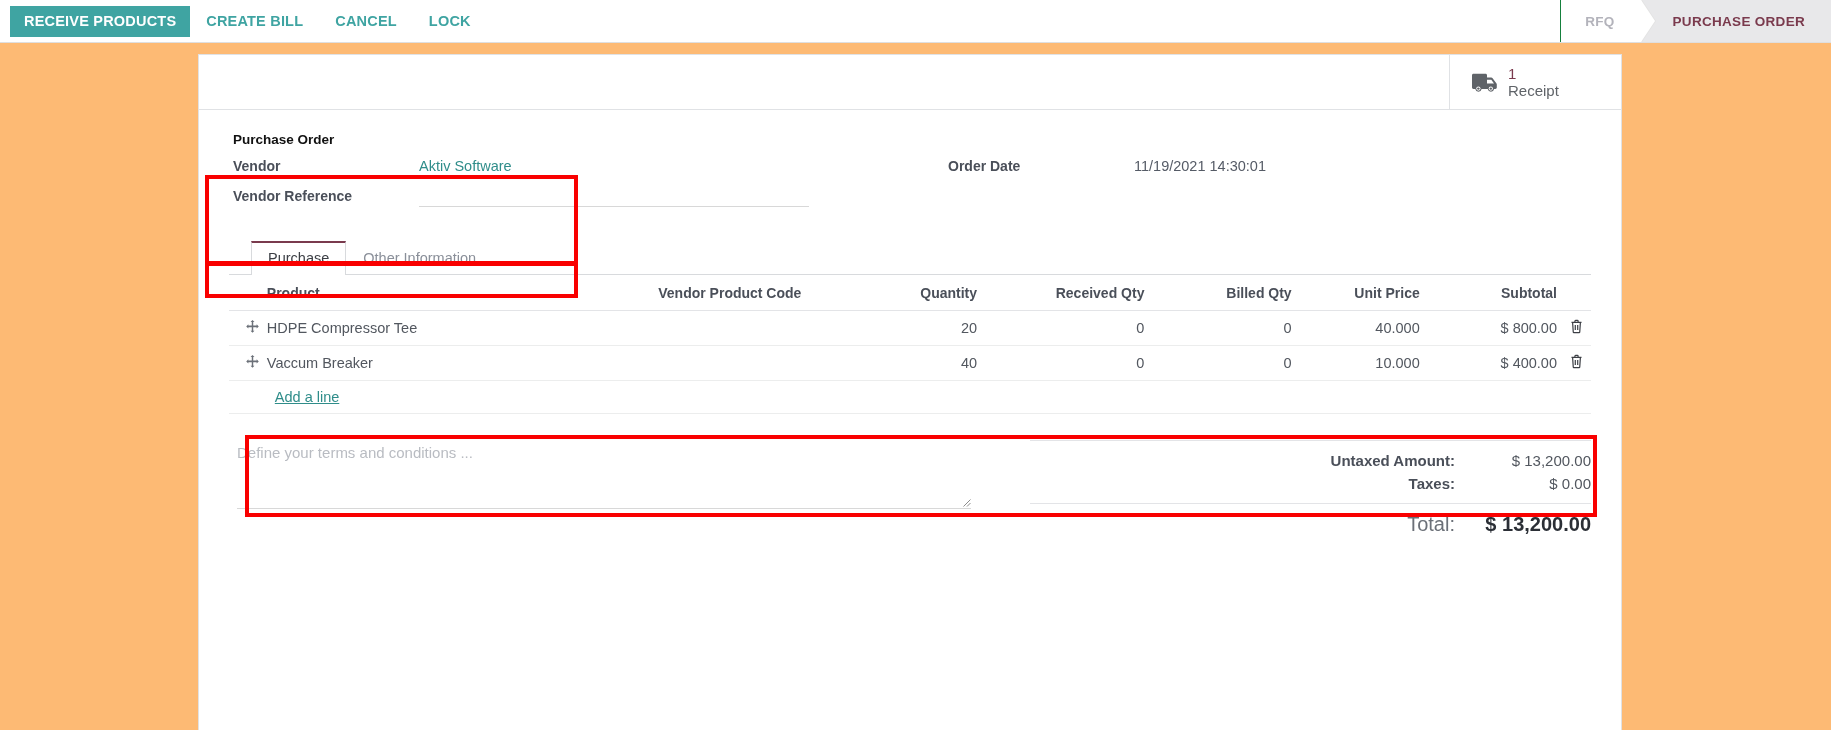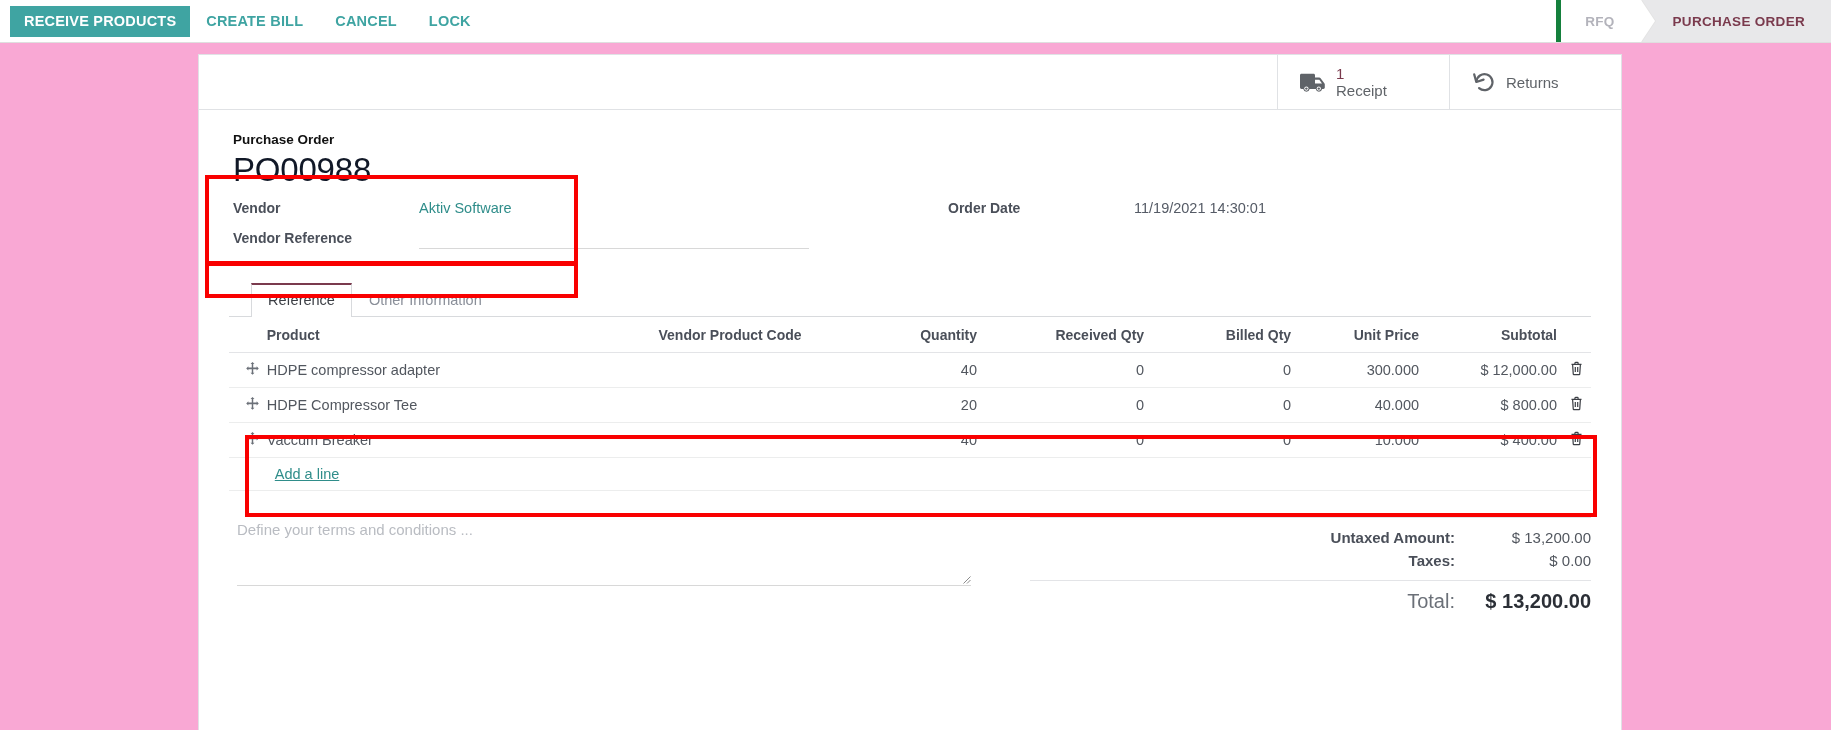--- a/index.html
+++ b/index.html
@@ -7,21 +7,21 @@
     margin: 0; padding: 0;
     width: 1831px; height: 730px;
     background: #ffffff;
     font-family: "Liberation Sans", sans-serif;
     -webkit-font-smoothing: antialiased;
   }
   #app {
     position: relative;
     width: 1831px; height: 730px;
     overflow: hidden;
-    background: #f9a8d4;
+    background: #fdba74;
   }
 
   
   .control-panel {
     position: absolute; left: 0; top: 0;
     width: 1831px; height: 43px;
     background: #ffffff;
     border-bottom: 1px solid #dfdfdf;
     display: flex;
     align-items: stretch;
@@ -60,21 +60,21 @@
     display: flex; align-items: center;
     font-family: "Liberation Sans", sans-serif;
   }
 
   
   .statusbar {
     margin-left: auto;
     display: flex;
     align-items: stretch;
     height: 42px;
-    border-left: 5px solid #15803d;
+    border-left: 1px solid #15803d;
   }
   .st-item {
     position: relative;
     display: flex; align-items: center;
     padding: 0 26px 0 32px;
     font-size: 13.5px;
     font-weight: bold;
     letter-spacing: .3px;
     text-transform: uppercase;
     color: #b3b3bb;
@@ -313,40 +313,30 @@
             <circle cx="18.8" cy="15.6" r="2.1" fill="#ffffff"></circle>
             <circle cx="18.8" cy="15.6" r="1.2"></circle>
           </svg>
         </span>
         <span class="bb-text">
           <span class="bb-value">1</span>
           <span class="bb-label">Receipt</span>
         </span>
       </div>
 
-      <div class="button-box">
-        <span class="bb-icon">
-          <svg width="24" height="22" viewBox="0 0 24 22" fill="none" stroke="currentColor" stroke-width="2.2" stroke-linecap="round" aria-hidden="true">
-            <path d="M4.5 10.5a8 8 0 1 1 2.6 6.6"></path>
-            <polyline points="2.2,3.4 4.3,11 11.6,8.6" stroke-linejoin="round"></polyline>
-          </svg>
-        </span>
-        <span class="bb-single">Returns</span>
-      </div>
     </div>
 
     <div class="sheet-body">
 
       <div class="anno" id="anno-title"></div>
       <div class="anno" id="anno-vendor"></div>
       <div class="anno" id="anno-lines"></div>
 
       <div class="title-block">
         <span class="title-label">Purchase Order</span>
-        <div class="title-value">PO00988</div>
       </div>
 
       <div class="o-group">
         <div class="o-col">
           <div class="field-row">
             <span class="field-label">Vendor</span>
             <span class="field-value link">Aktiv Software</span>
           </div>
           <div class="field-row">
             <span class="field-label">Vendor Reference</span>
@@ -356,65 +346,40 @@
         <div class="o-col right">
           <div class="field-row">
             <span class="field-label">Order Date</span>
             <span class="field-value">11/19/2021 14:30:01</span>
           </div>
         </div>
       </div>
 
       <div class="notebook">
         <div class="nb-tabs">
-          <div class="nb-tab active">Reference</div>
+          <div class="nb-tab active">Purchase</div>
           <div class="nb-tab">Other Information</div>
         </div>
 
         <table class="o-list">
           <thead>
             <tr>
               <th class="col-handle"></th>
               <th class="left" style="width:260px">Product</th>
               <th style="width:300px">Vendor Product Code</th>
               <th style="width:180px">Quantity</th>
               <th style="width:170px">Received Qty</th>
               <th style="width:150px">Billed Qty</th>
               <th style="width:130px">Unit Price</th>
               <th style="width:140px">Subtotal</th>
               <th class="col-trash"></th>
             </tr>
           </thead>
           <tbody>
 
-            <tr>
-              <td class="col-handle">
-                <span class="handle-icon">
-                  <svg width="13" height="13" viewBox="0 0 16 16" fill="currentColor" aria-hidden="true">
-                    <path d="M8 0l2.4 2.6H8.9v4.2h4.2V5.3L15.7 8l-2.6 2.4V9H8.9v4.2h1.5L8 15.8l-2.4-2.6h1.5V9H2.9v1.4L.3 8l2.6-2.7v1.5h4.2V2.6H5.6L8 0z"></path>
-                  </svg>
-                </span>
-              </td>
-              <td class="left">HDPE compressor adapter</td>
-              <td></td>
-              <td>40</td>
-              <td>0</td>
-              <td>0</td>
-              <td>300.000</td>
-              <td>$ 12,000.00</td>
-              <td class="col-trash">
-                <span class="trash-icon">
-                  <svg width="13" height="15" viewBox="0 0 14 16" fill="none" stroke="currentColor" stroke-width="1.3" aria-hidden="true">
-                    <path d="M1.6 3.6h10.8M5.3 3.6V2.1c0-.4.3-.7.7-.7h2c.4 0 .7.3.7.7v1.5"></path>
-                    <path d="M2.8 3.6l.7 10.2c0 .4.4.8.8.8h5.4c.4 0 .8-.4.8-.8l.7-10.2"></path>
-                    <path d="M5.7 6.3v5.6M8.3 6.3v5.6"></path>
-                  </svg>
-                </span>
-              </td>
-            </tr>
 
             <tr>
               <td class="col-handle">
                 <span class="handle-icon">
                   <svg width="13" height="13" viewBox="0 0 16 16" fill="currentColor" aria-hidden="true">
                     <path d="M8 0l2.4 2.6H8.9v4.2h4.2V5.3L15.7 8l-2.6 2.4V9H8.9v4.2h1.5L8 15.8l-2.4-2.6h1.5V9H2.9v1.4L.3 8l2.6-2.7v1.5h4.2V2.6H5.6L8 0z"></path>
                   </svg>
                 </span>
               </td>
               <td class="left">HDPE Compressor Tee</td>

